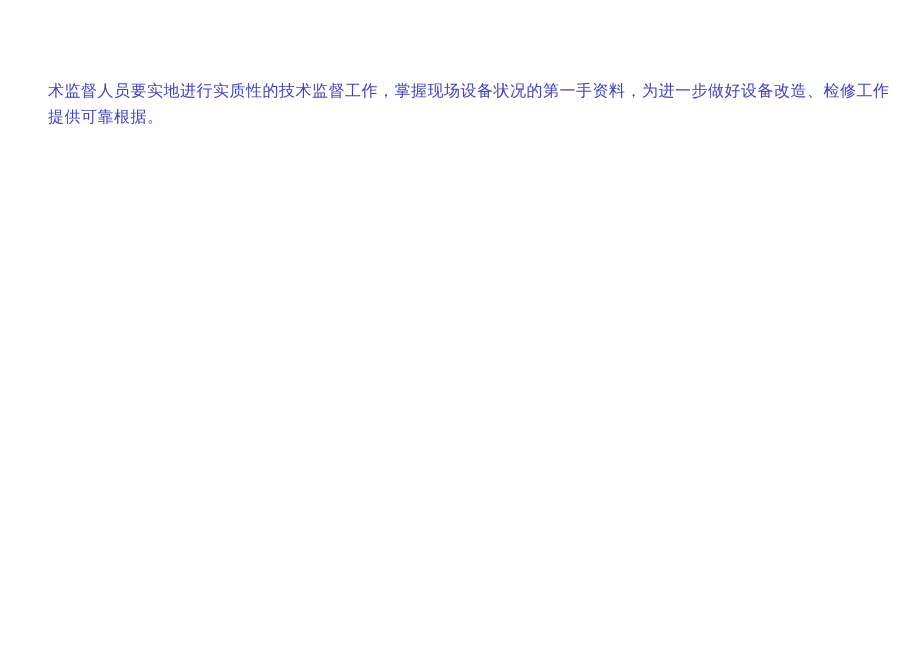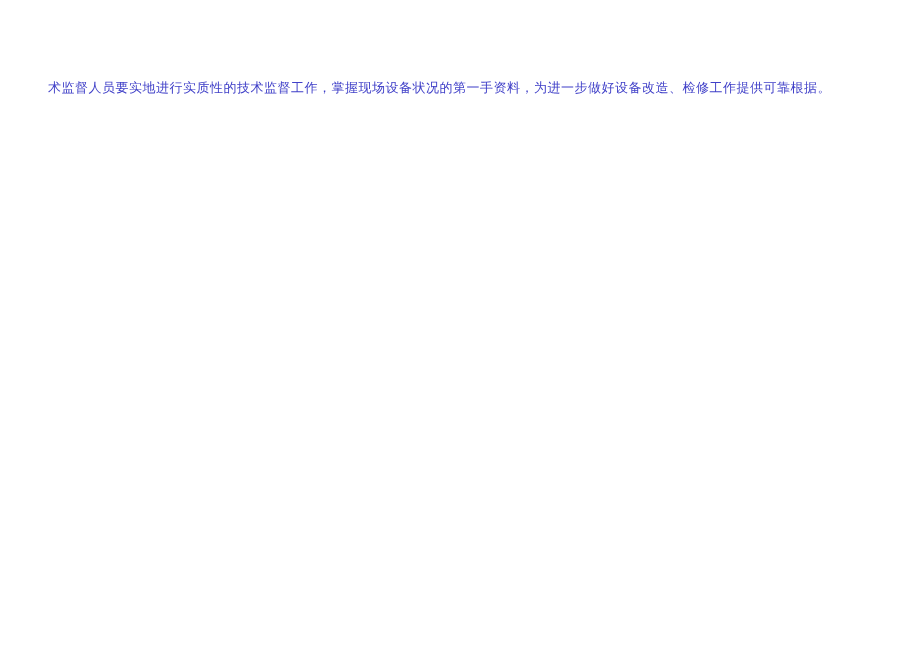--- a/index.html
+++ b/index.html
@@ -12,21 +12,21 @@
       height: 651px;
       background: #ffffff;
       font-family: "SimSun", "宋体", serif;
       position: relative;
     }
     .content {
       position: absolute;
       top: 78px;
       left: 48px;
       right: 20px;
-      font-size: 13px;
+      font-size: 16px;
       line-height: 1.6;
       color: #4040c8;
       letter-spacing: 0.5px;
     }
   </style>
 </head>
 <body>
 
 <div class="content">术监督人员要实地进行实质性的技术监督工作，掌握现场设备状况的第一手资料，为进一步做好设备改造、检修工作提供可靠根据。</div>
 

